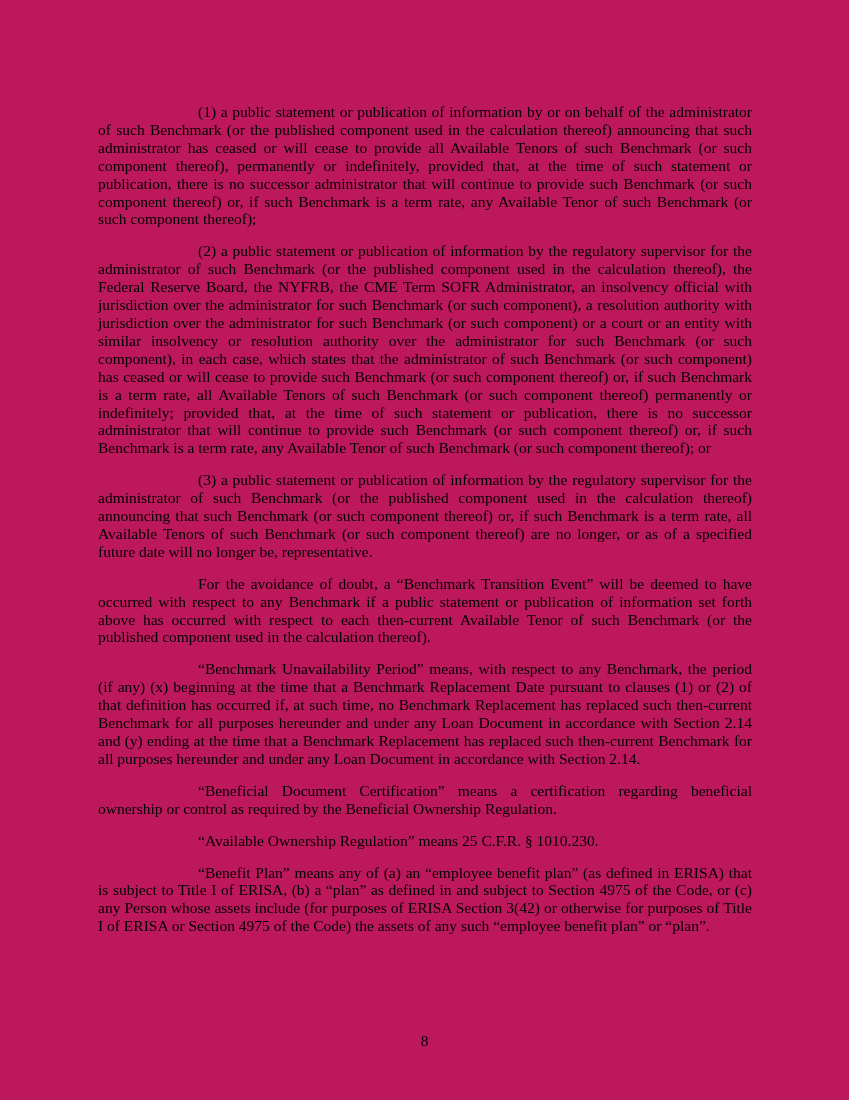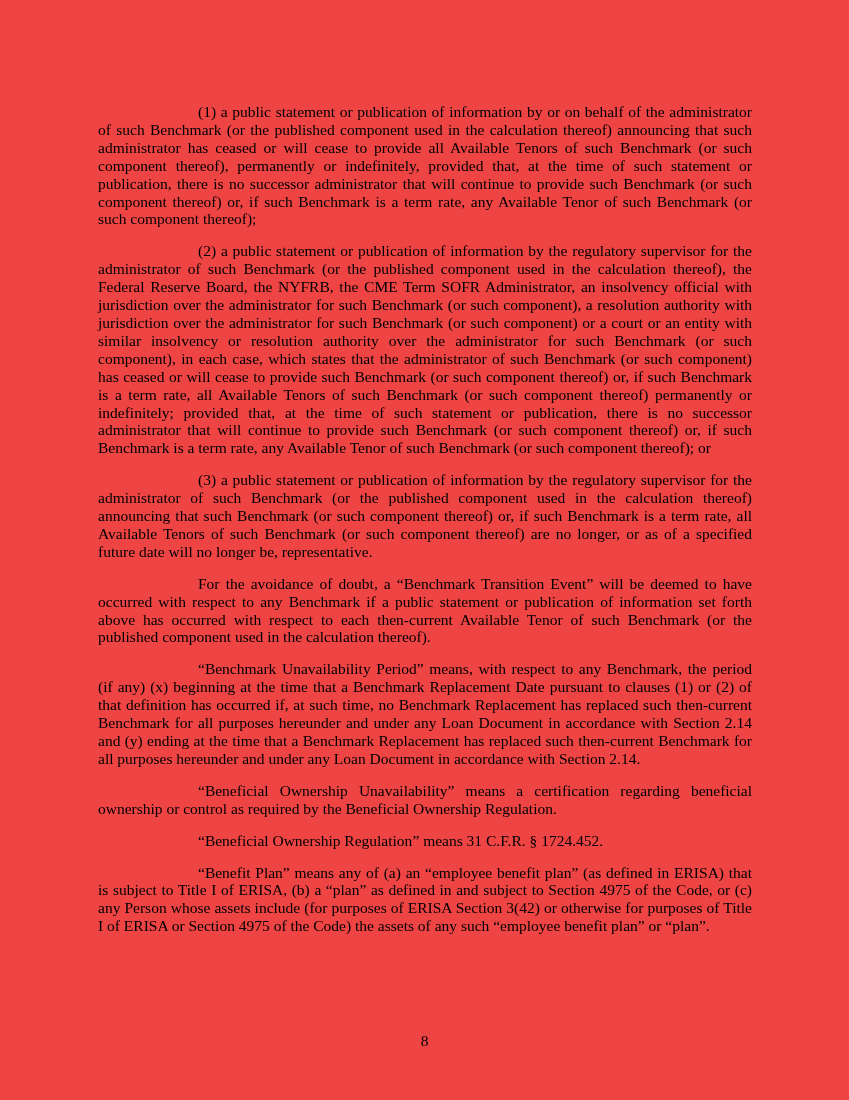--- a/index.html
+++ b/index.html
@@ -4,21 +4,21 @@
 <style>
   html, body {
     margin: 0;
     padding: 0;
     background: #ffffff;
   }
   .page {
     position: relative;
     width: 849px;
     height: 1100px;
-    background: #ef4444;
+    background: #be185d;
     box-sizing: border-box;
     padding: 103px 97px 0 98px;
     font-family: "Liberation Serif", "DejaVu Serif", serif;
     font-size: 15.5px;
     line-height: 17.9px;
     color: #000000;
     overflow: hidden;
   }
   .para {
     margin: 14px 0 0 0;
@@ -47,21 +47,21 @@
   <p class="para"><span>(1) a public statement or publication of information by or on behalf of the administrator of such Benchmark (or the published component used in the calculation thereof) announcing that such administrator has ceased or will cease to provide all Available Tenors of such Benchmark (or such component thereof), permanently or indefinitely, provided that, at the time of such statement or publication, there is no successor administrator that will continue to provide such Benchmark (or such component thereof) or, if such Benchmark is a term rate, any Available Tenor of such Benchmark (or such component thereof);</span><span class="term"></span><span></span></p>
 
   <p class="para"><span>(2) a public statement or publication of information by the regulatory supervisor for the administrator of such Benchmark (or the published component used in the calculation thereof), the Federal Reserve Board, the NYFRB, the CME Term SOFR Administrator, an insolvency official with jurisdiction over the administrator for such Benchmark (or such component), a resolution authority with jurisdiction over the administrator for such Benchmark (or such component) or a court or an entity with similar insolvency or resolution authority over the administrator for such Benchmark (or such component), in each case, which states that the administrator of such Benchmark (or such component) has ceased or will cease to provide such Benchmark (or such component thereof) or, if such Benchmark is a term rate, all Available Tenors of such Benchmark (or such component thereof) permanently or indefinitely; provided that, at the time of such statement or publication, there is no successor administrator that will continue to provide such Benchmark (or such component thereof) or, if such Benchmark is a term rate, any Available Tenor of such Benchmark (or such component thereof); or</span><span class="term"></span><span></span></p>
 
   <p class="para"><span>(3) a public statement or publication of information by the regulatory supervisor for the administrator of such Benchmark (or the published component used in the calculation thereof) announcing that such Benchmark (or such component thereof) or, if such Benchmark is a term rate, all Available Tenors of such Benchmark (or such component thereof) are no longer, or as of a specified future date will no longer be, representative.</span><span class="term"></span><span></span></p>
 
   <p class="para"><span>For the avoidance of doubt, a “Benchmark Transition Event” will be deemed to have occurred with respect to any Benchmark if a public statement or publication of information set forth above has occurred with respect to each then-current Available Tenor of such Benchmark (or the published component used in the calculation thereof).</span><span class="term"></span><span></span></p>
 
   <p class="para"><span>“</span><span class="term">Benchmark Unavailability Period</span><span>” means, with respect to any Benchmark, the period (if any) (x) beginning at the time that a Benchmark Replacement Date pursuant to clauses (1) or (2) of that definition has occurred if, at such time, no Benchmark Replacement has replaced such then-current Benchmark for all purposes hereunder and under any Loan Document in accordance with Section 2.14 and (y) ending at the time that a Benchmark Replacement has replaced such then-current Benchmark for all purposes hereunder and under any Loan Document in accordance with Section 2.14.</span></p>
 
-  <p class="para"><span>“</span><span class="term">Beneficial Ownership Unavailability</span><span>” means a certification regarding beneficial ownership or control as required by the Beneficial Ownership Regulation.</span></p>
+  <p class="para"><span>“</span><span class="term">Beneficial Document Certification</span><span>” means a certification regarding beneficial ownership or control as required by the Beneficial Ownership Regulation.</span></p>
 
-  <p class="para"><span>“</span><span class="term">Beneficial Ownership Regulation</span><span>” means 31 C.F.R. § 1724.452.</span></p>
+  <p class="para"><span>“</span><span class="term">Available Ownership Regulation</span><span>” means 25 C.F.R. § 1010.230.</span></p>
 
   <p class="para"><span>“</span><span class="term">Benefit Plan</span><span>” means any of (a) an “employee benefit plan” (as defined in ERISA) that is subject to Title I of ERISA, (b) a “plan” as defined in and subject to Section 4975 of the Code, or (c) any Person whose assets include (for purposes of ERISA Section 3(42) or otherwise for purposes of Title I of ERISA or Section 4975 of the Code) the assets of any such “employee benefit plan” or “plan”.</span></p>
 
   <div class="page-number">8</div>
 
 </div>
 
 </body></html>

